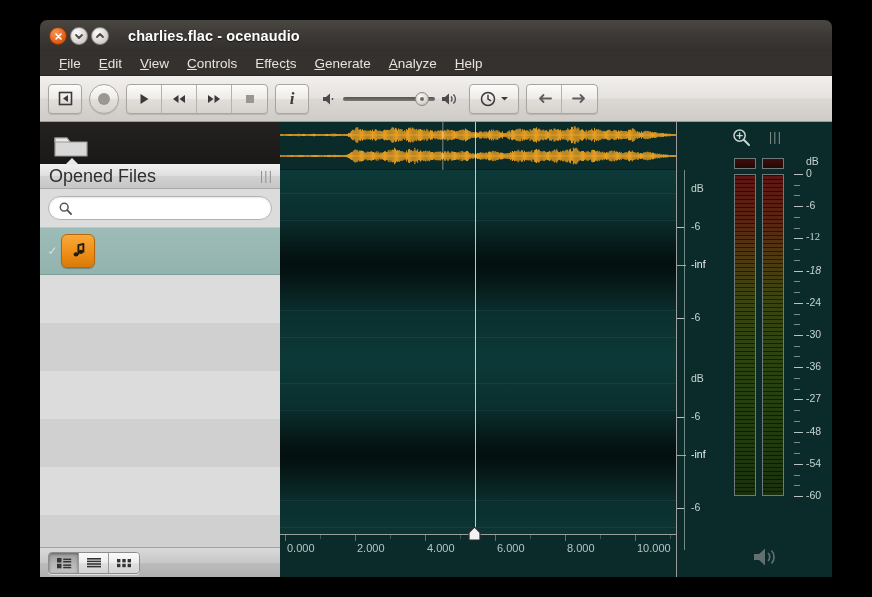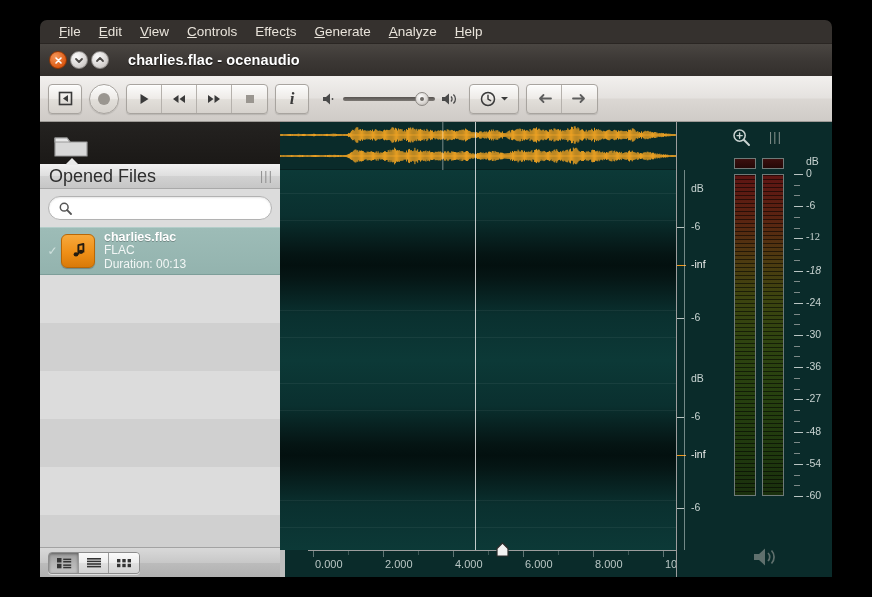--- a/index.html
+++ b/index.html
@@ -299,24 +299,23 @@
   .gridline {
     position: absolute; left: 0; right: 0; height: 1px;
     background: rgba(255,255,255,0.055);
   }
   #playhead {
     position: absolute; top: 0; bottom: 27px;
     width: 1px; background: rgba(245,245,245,0.78);
     left: 199px;
   }
   #ruler {
-    position: absolute; left: 0; right: 0; bottom: 0; height: 27px;
+    position: absolute; left: 0; right: 0; bottom: 0; height: 43px;
     background: #0a2b2a;
     border-top: 1px solid #9d9d9d;
-    margin-left: 28px;
   }
   .tick {
     position: absolute; top: 0; width: 1px; height: 6px;
     background: rgba(255,255,255,0.35);
   }
   .ticklabel {
     position: absolute; top: 7px;
     font-size: 11px; color: #b9c6c4;
     font-family: "Liberation Sans", sans-serif;
     transform: translateX(2px);
@@ -384,49 +383,49 @@
   
   #leftscroll {
     position: absolute; left: 0; top: 0; bottom: 0; width: 5px;
     background: #bdbdbd;
   }
 </style>
 </head>
 <body>
 
 <div id="window">
-
-  <div id="menubar">
-    <div class="menu-item"><span class="mn">F</span>ile</div>
-    <div class="menu-item"><span class="mn">E</span>dit</div>
-    <div class="menu-item"><span class="mn">V</span>iew</div>
-    <div class="menu-item"><span class="mn">C</span>ontrols</div>
-    <div class="menu-item">Effec<span class="mn">t</span>s</div>
-    <div class="menu-item"><span class="mn">G</span>enerate</div>
-    <div class="menu-item"><span class="mn">A</span>nalyze</div>
-    <div class="menu-item"><span class="mn">H</span>elp</div>
-  </div>
 
   <div id="titlebar">
     <div class="wbtn close">
       <svg width="9" height="9" viewBox="0 0 9 9">
         <path d="M2 2 L7 7 M7 2 L2 7" stroke="#fff" stroke-width="1.6" fill="none" stroke-linecap="round"></path>
       </svg>
     </div>
     <div class="wbtn min">
       <svg width="10" height="8" viewBox="0 0 10 8">
         <path d="M2 3 L5 6 L8 3" stroke="#4d4a47" stroke-width="1.8" fill="none" stroke-linecap="round" stroke-linejoin="round"></path>
       </svg>
     </div>
     <div class="wbtn max">
       <svg width="10" height="8" viewBox="0 0 10 8">
         <path d="M2 5 L5 2 L8 5" stroke="#4d4a47" stroke-width="1.8" fill="none" stroke-linecap="round" stroke-linejoin="round"></path>
       </svg>
     </div>
     <div id="title-text">charlies.flac - ocenaudio</div>
+  </div>
+
+  <div id="menubar">
+    <div class="menu-item"><span class="mn">F</span>ile</div>
+    <div class="menu-item"><span class="mn">E</span>dit</div>
+    <div class="menu-item"><span class="mn">V</span>iew</div>
+    <div class="menu-item"><span class="mn">C</span>ontrols</div>
+    <div class="menu-item">Effec<span class="mn">t</span>s</div>
+    <div class="menu-item"><span class="mn">G</span>enerate</div>
+    <div class="menu-item"><span class="mn">A</span>nalyze</div>
+    <div class="menu-item"><span class="mn">H</span>elp</div>
   </div>
 
   <div id="toolbar">
 
     <div class="tbtn">
       <svg width="15" height="15" viewBox="0 0 15 15">
         <rect x="1.5" y="1.5" width="12" height="12" fill="none" stroke="#3a3a3a" stroke-width="1.6"></rect>
         <path d="M10 4 L10 11 L5 7.5 Z" fill="#3a3a3a"></path>
       </svg>
     </div>
@@ -540,25 +539,20 @@
       <div id="sb-list">
         <div class="sb-row selected">
           <div class="sb-item">
             <span class="sb-check">✓</span>
             <span class="sb-fileicon">
               <svg width="20" height="20" viewBox="0 0 20 20">
                 <path d="M8 15.5 A2.4 2.1 0 1 0 8 11.3 A2.4 2.1 0 1 0 8 15.5 Z" fill="#241b10"></path>
                 <path d="M10.4 13.6 L10.4 4.2 L15.4 3 L15.4 11.4" fill="none" stroke="#241b10" stroke-width="1.9" stroke-linejoin="round"></path>
                 <path d="M13 12.9 A2.4 2.1 0 1 0 13 8.7 A2.4 2.1 0 1 0 13 12.9 Z" fill="#241b10"></path>
               </svg>
-            </span>
-            <span class="sb-meta">
-              <div class="sb-name">charlies.flac</div>
-              <div class="sb-sub">FLAC</div>
-              <div class="sb-sub">Duration: 00:13</div>
             </span>
           </div>
         </div>
         <div class="sb-row odd"></div>
         <div class="sb-row even"></div>
         <div class="sb-row odd"></div>
         <div class="sb-row even"></div>
         <div class="sb-row odd"></div>
         <div class="sb-row even"></div>
       </div>

